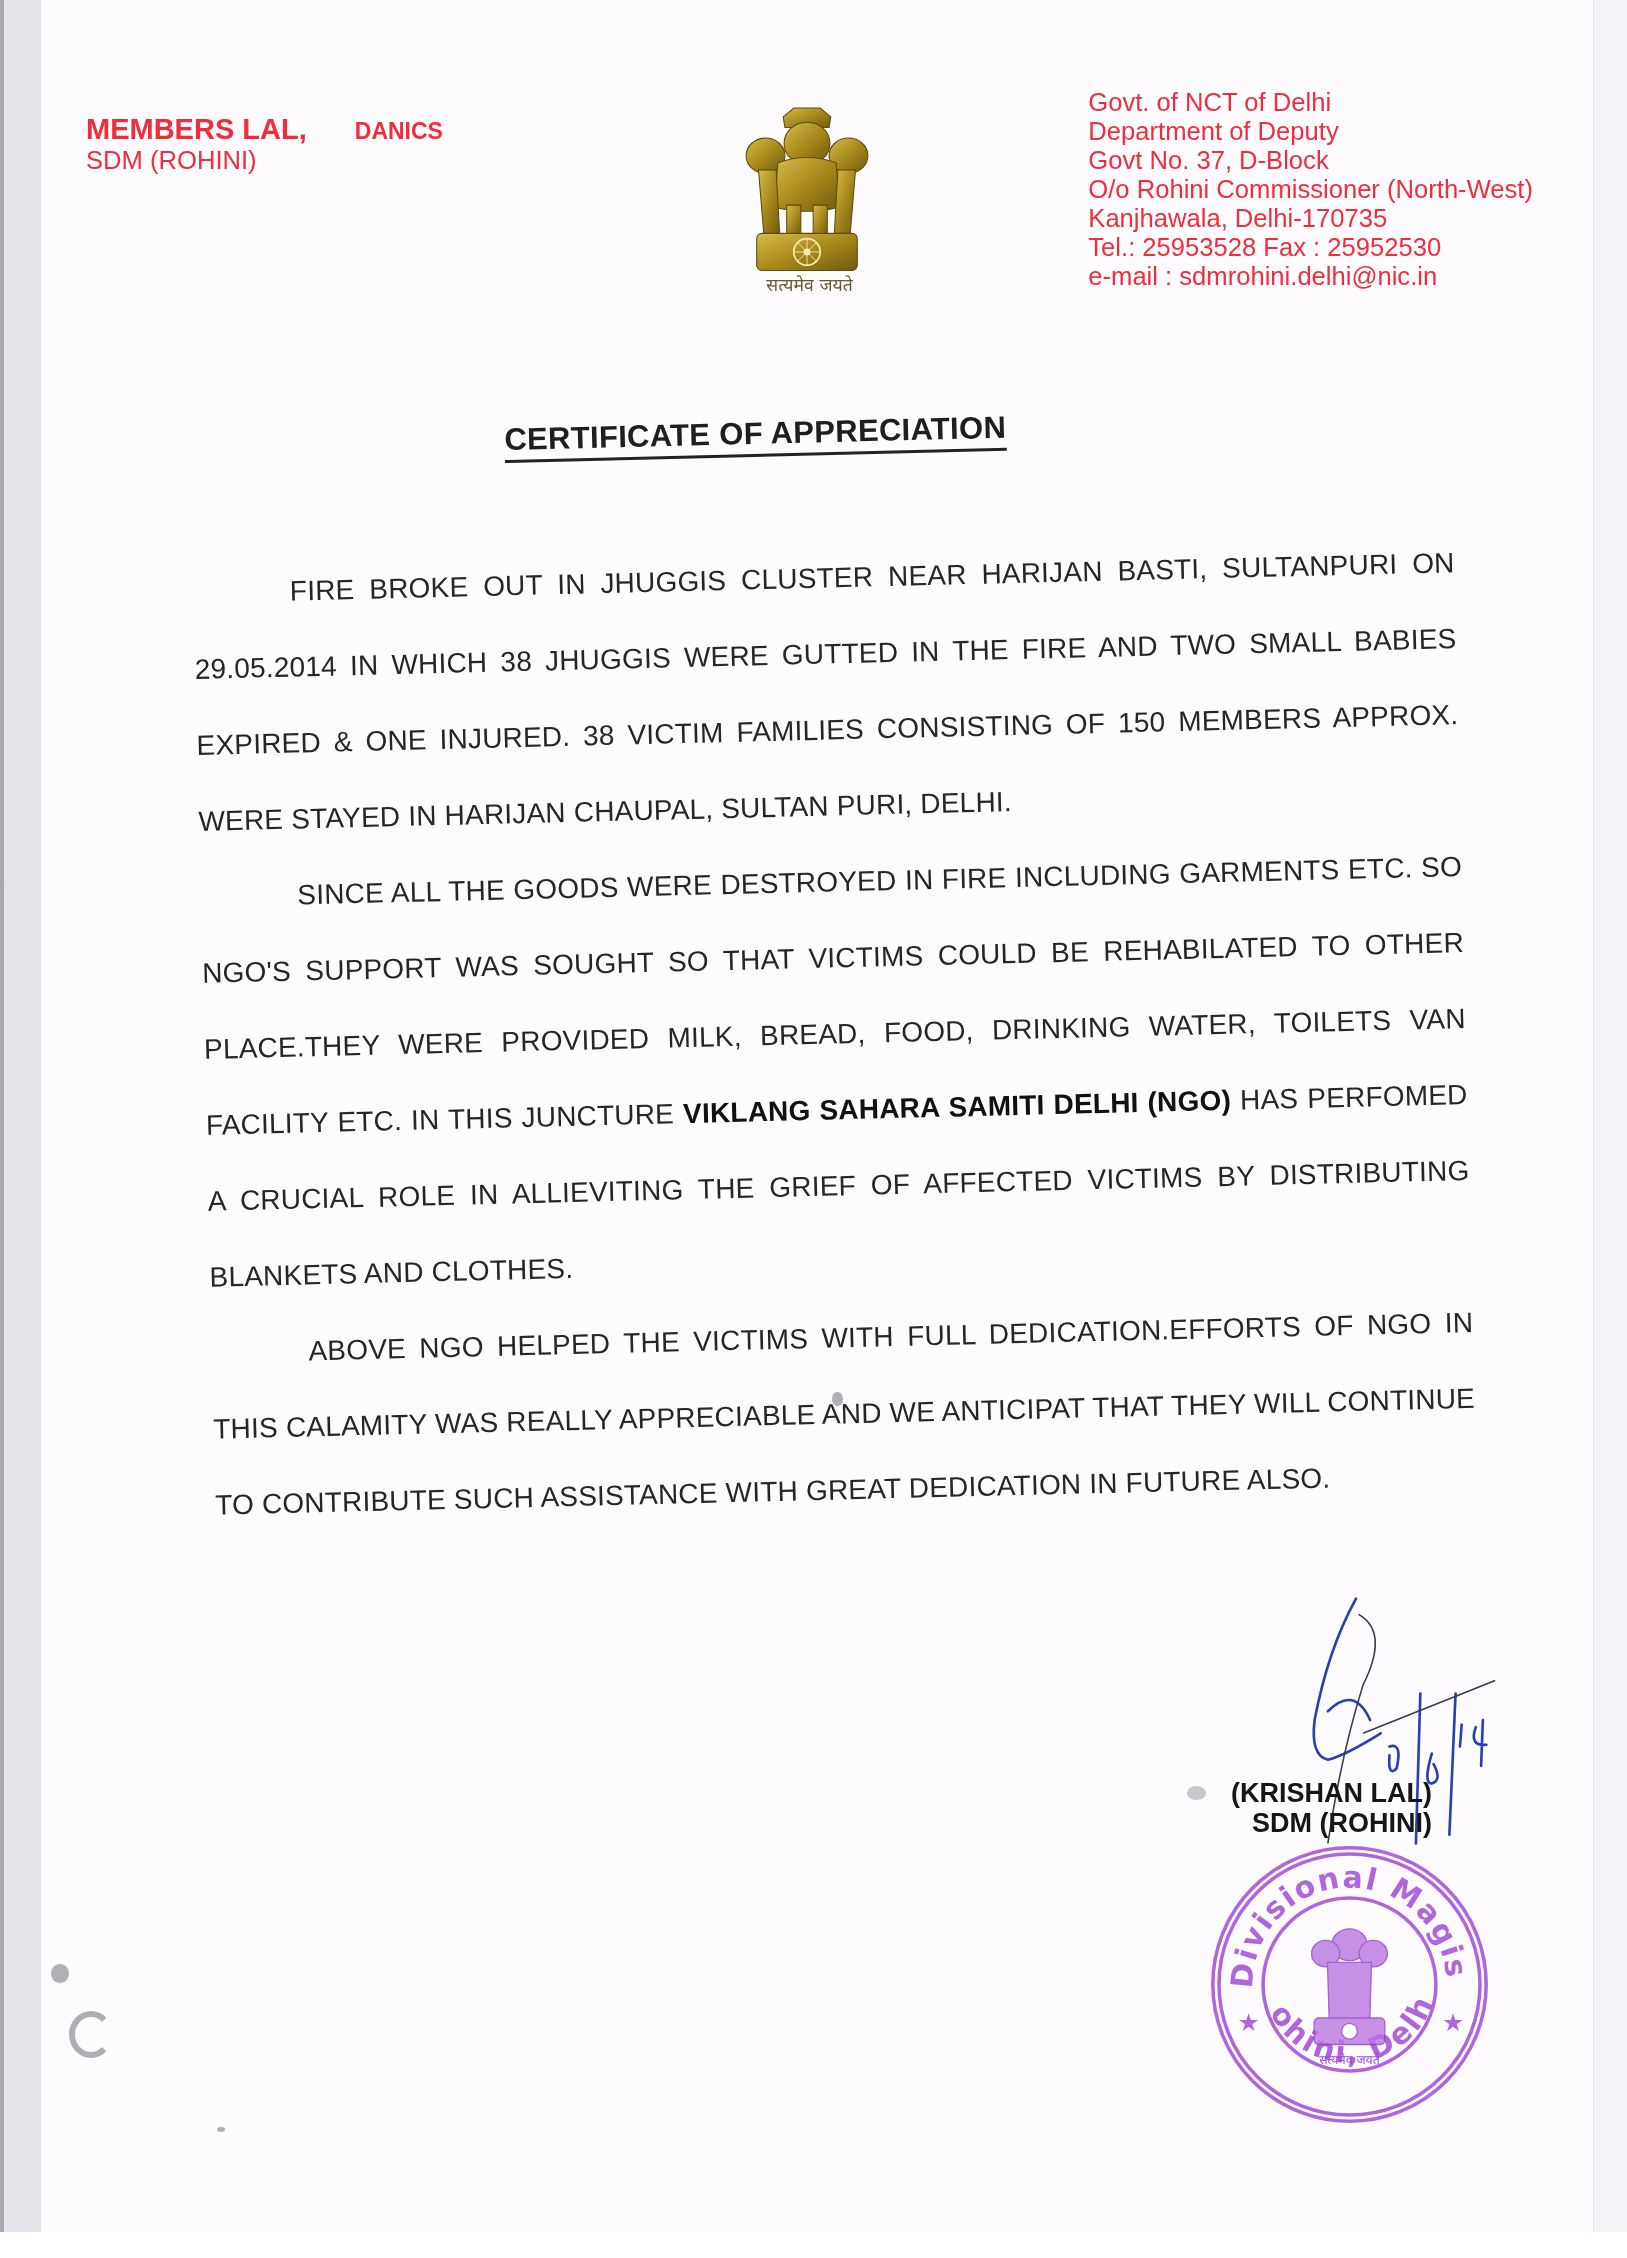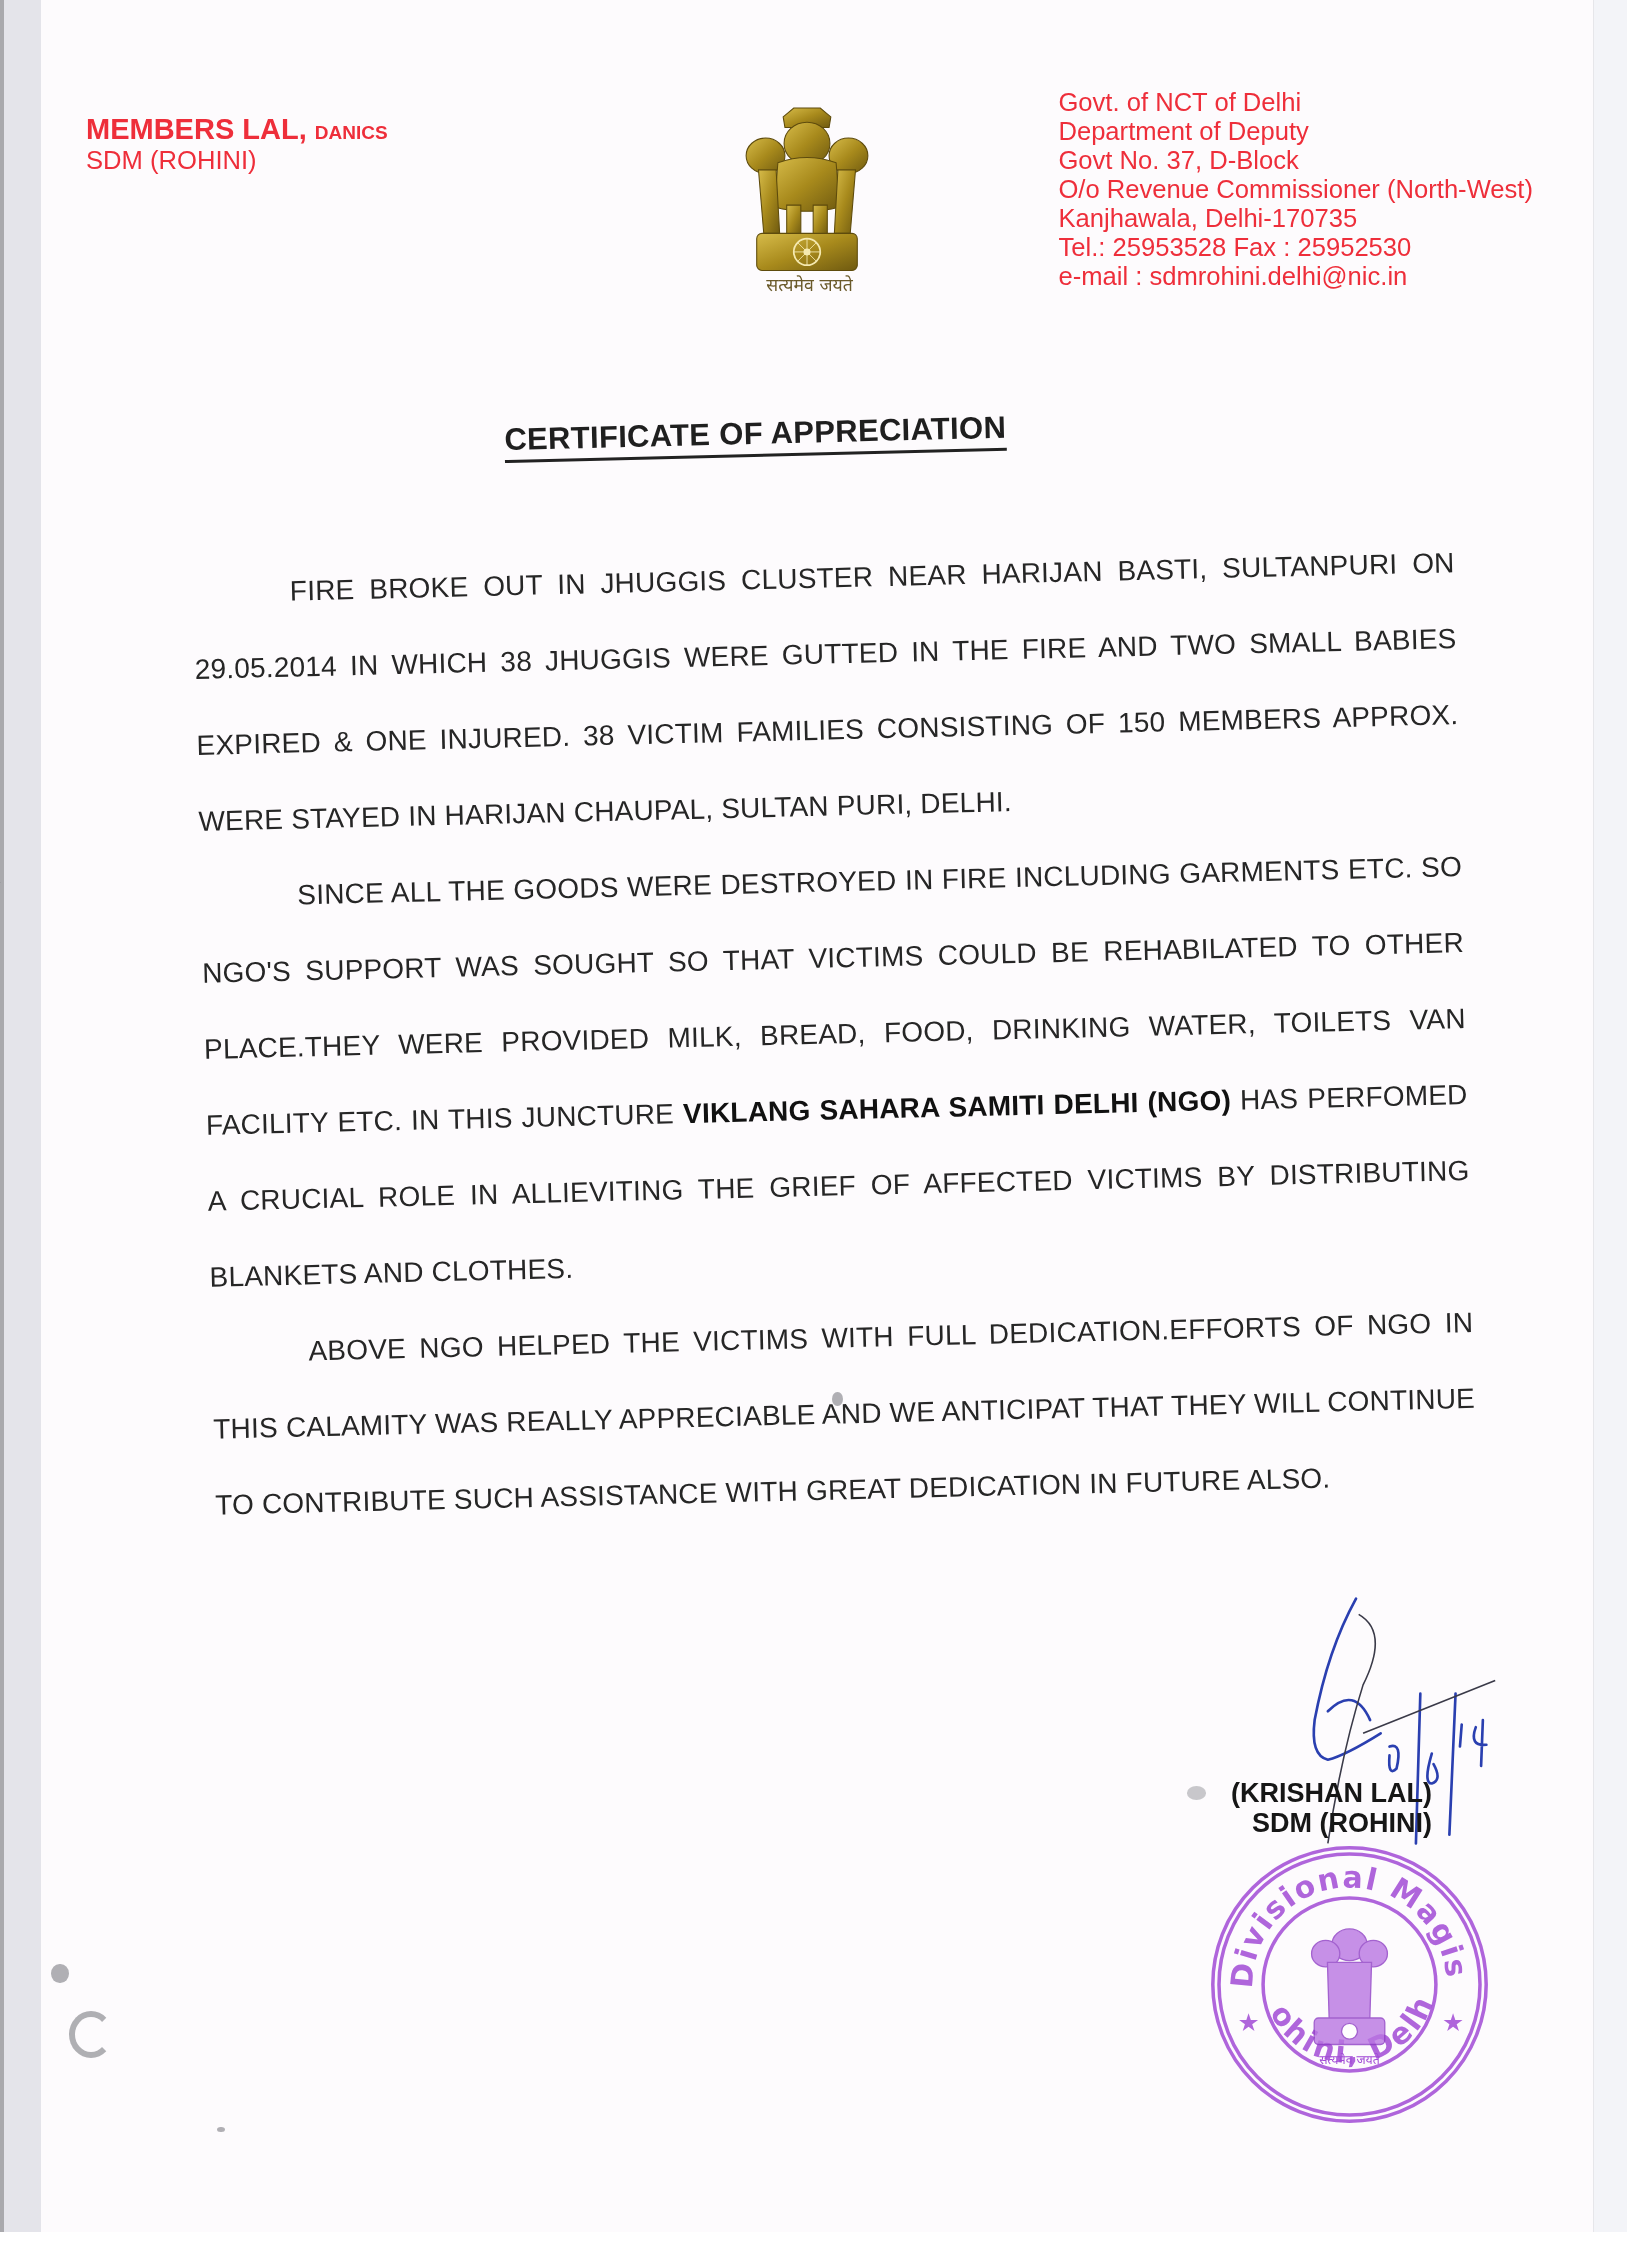--- a/index.html
+++ b/index.html
@@ -22,21 +22,21 @@
   }
   .paper {
     position: absolute; left: 41px; top: 0; width: 1554px; height: 2232px;
     background: #fdfbfd;
   }
   .red { color: #ee2e3a; }
   .sender {
     position: absolute; left: 86px; top: 113px; line-height: 1.15;
   }
   .sender .name { font-size: 29px; font-weight: bold; }
-  .sender .name .suffix { font-size: 19px; }
+  .sender .name .suffix { font-size: 23px; margin-left: 40px; }
   .sender .designation { font-size: 25.6px; }
   .office {
     position: absolute; right: 95px; top: 88px; 
     font-size: 25.6px; line-height: 29px;
   }
   .emblem {
     position: absolute; left: 732px; top: 101px; width: 150px; height: 203px;
   }
   .emblem-motto {
     position: absolute; left: 739px; top: 272px; width: 141px; text-align: center;
@@ -113,21 +113,21 @@
     <line x1="74" y1="160" x2="96" y2="182"></line>
       <line x1="96" y1="160" x2="74" y2="182"></line>
   </g>
 </svg>
 <div class="emblem-motto">सत्यमेव जयते</div>
 
 <div class="office red">
   <div>Govt. of NCT of Delhi</div>
   <div>Department of Deputy</div>
   <div>Govt No. 37, D-Block</div>
-  <div>O/o Revenue Commissioner (North-West)</div>
+  <div>O/o Rohini Commissioner (North-West)</div>
   <div>Kanjhawala, Delhi-170735</div>
   <div>Tel.: 25953528  Fax : 25952530</div>
   <div>e-mail : sdmrohini.delhi@nic.in</div>
 </div>
 
 <div class="title">CERTIFICATE OF APPRECIATION</div>
 
 <div class="body-text">
   <p class="para"><span class="indent"></span><span>FIRE BROKE OUT IN JHUGGIS CLUSTER NEAR HARIJAN BASTI, SULTANPURI ON 29.05.2014 IN WHICH 38 JHUGGIS WERE GUTTED IN THE FIRE AND TWO SMALL BABIES EXPIRED &amp; ONE INJURED. 38 VICTIM FAMILIES CONSISTING OF 150 MEMBERS APPROX. WERE STAYED IN HARIJAN CHAUPAL, SULTAN PURI, DELHI.</span></p>
   <p class="para"><span class="indent"></span><span>SINCE ALL THE GOODS WERE DESTROYED IN FIRE INCLUDING GARMENTS ETC. SO NGO'S SUPPORT WAS SOUGHT SO THAT VICTIMS COULD BE REHABILATED TO OTHER PLACE.THEY WERE PROVIDED MILK, BREAD, FOOD, DRINKING WATER, TOILETS VAN FACILITY ETC. IN THIS JUNCTURE</span> <b>VIKLANG SAHARA SAMITI DELHI (NGO)</b> <span>HAS PERFOMED A CRUCIAL ROLE IN ALLIEVITING THE GRIEF OF AFFECTED VICTIMS BY DISTRIBUTING BLANKETS AND CLOTHES.</span></p>

